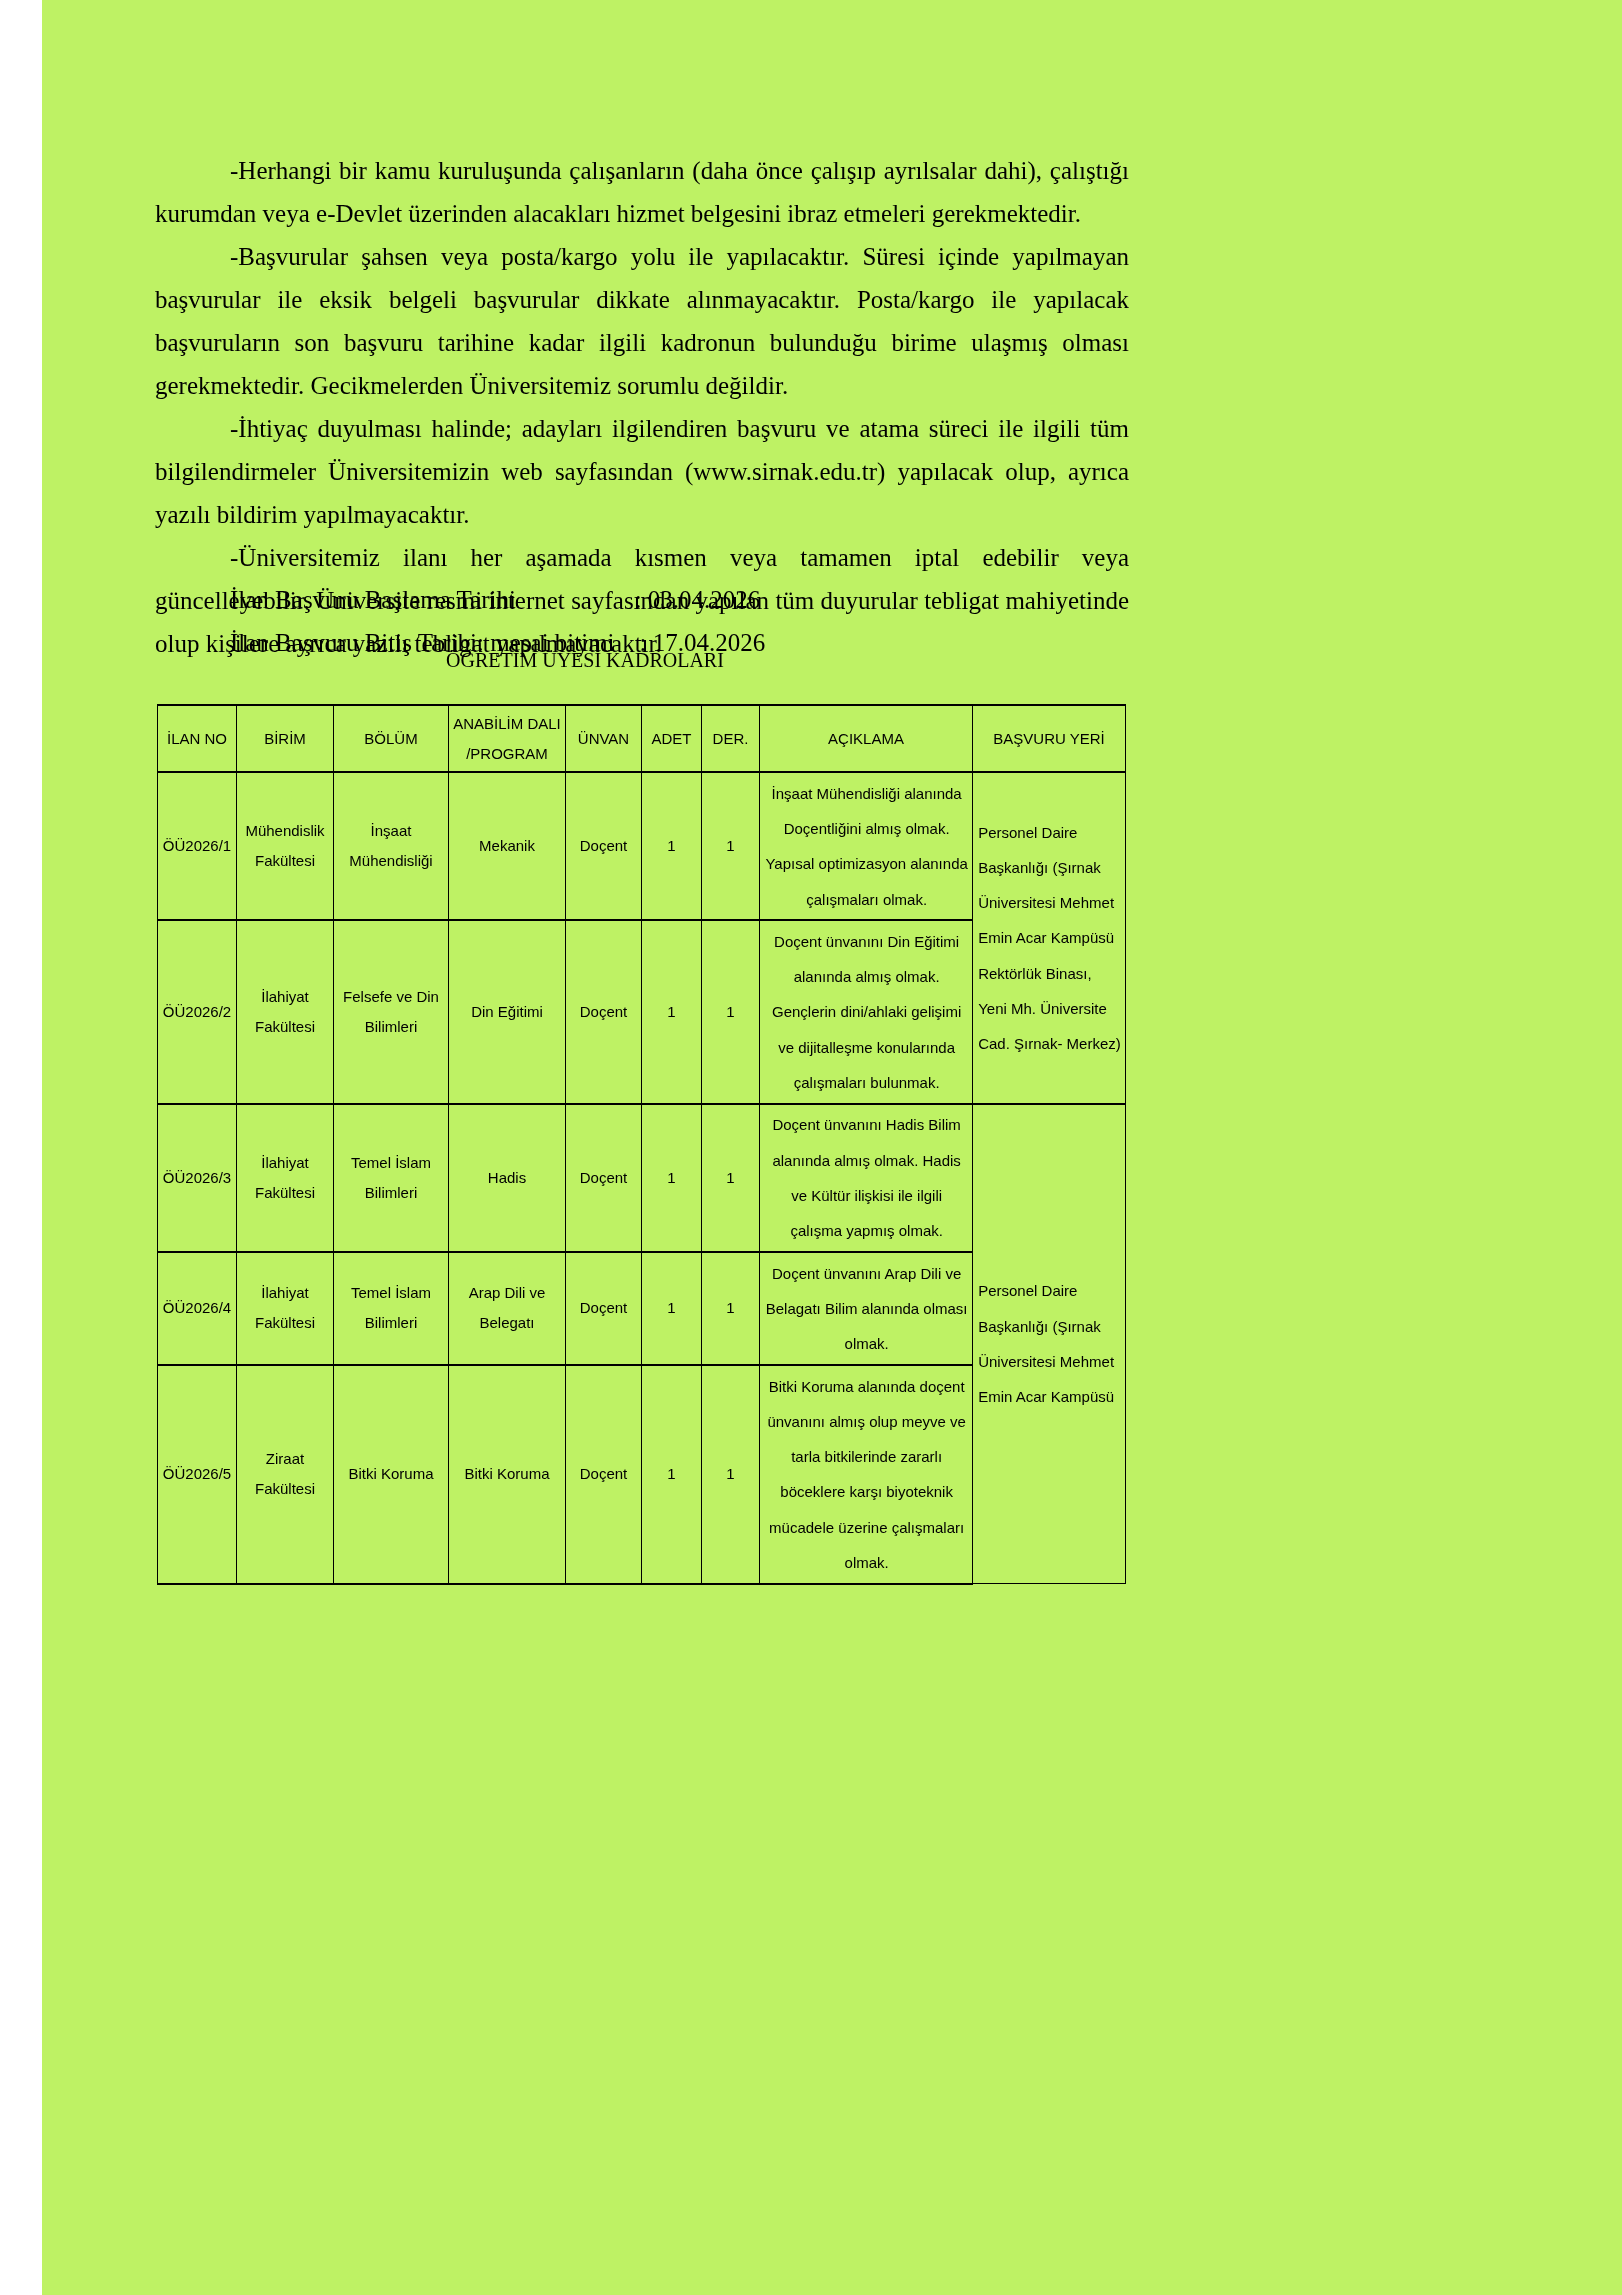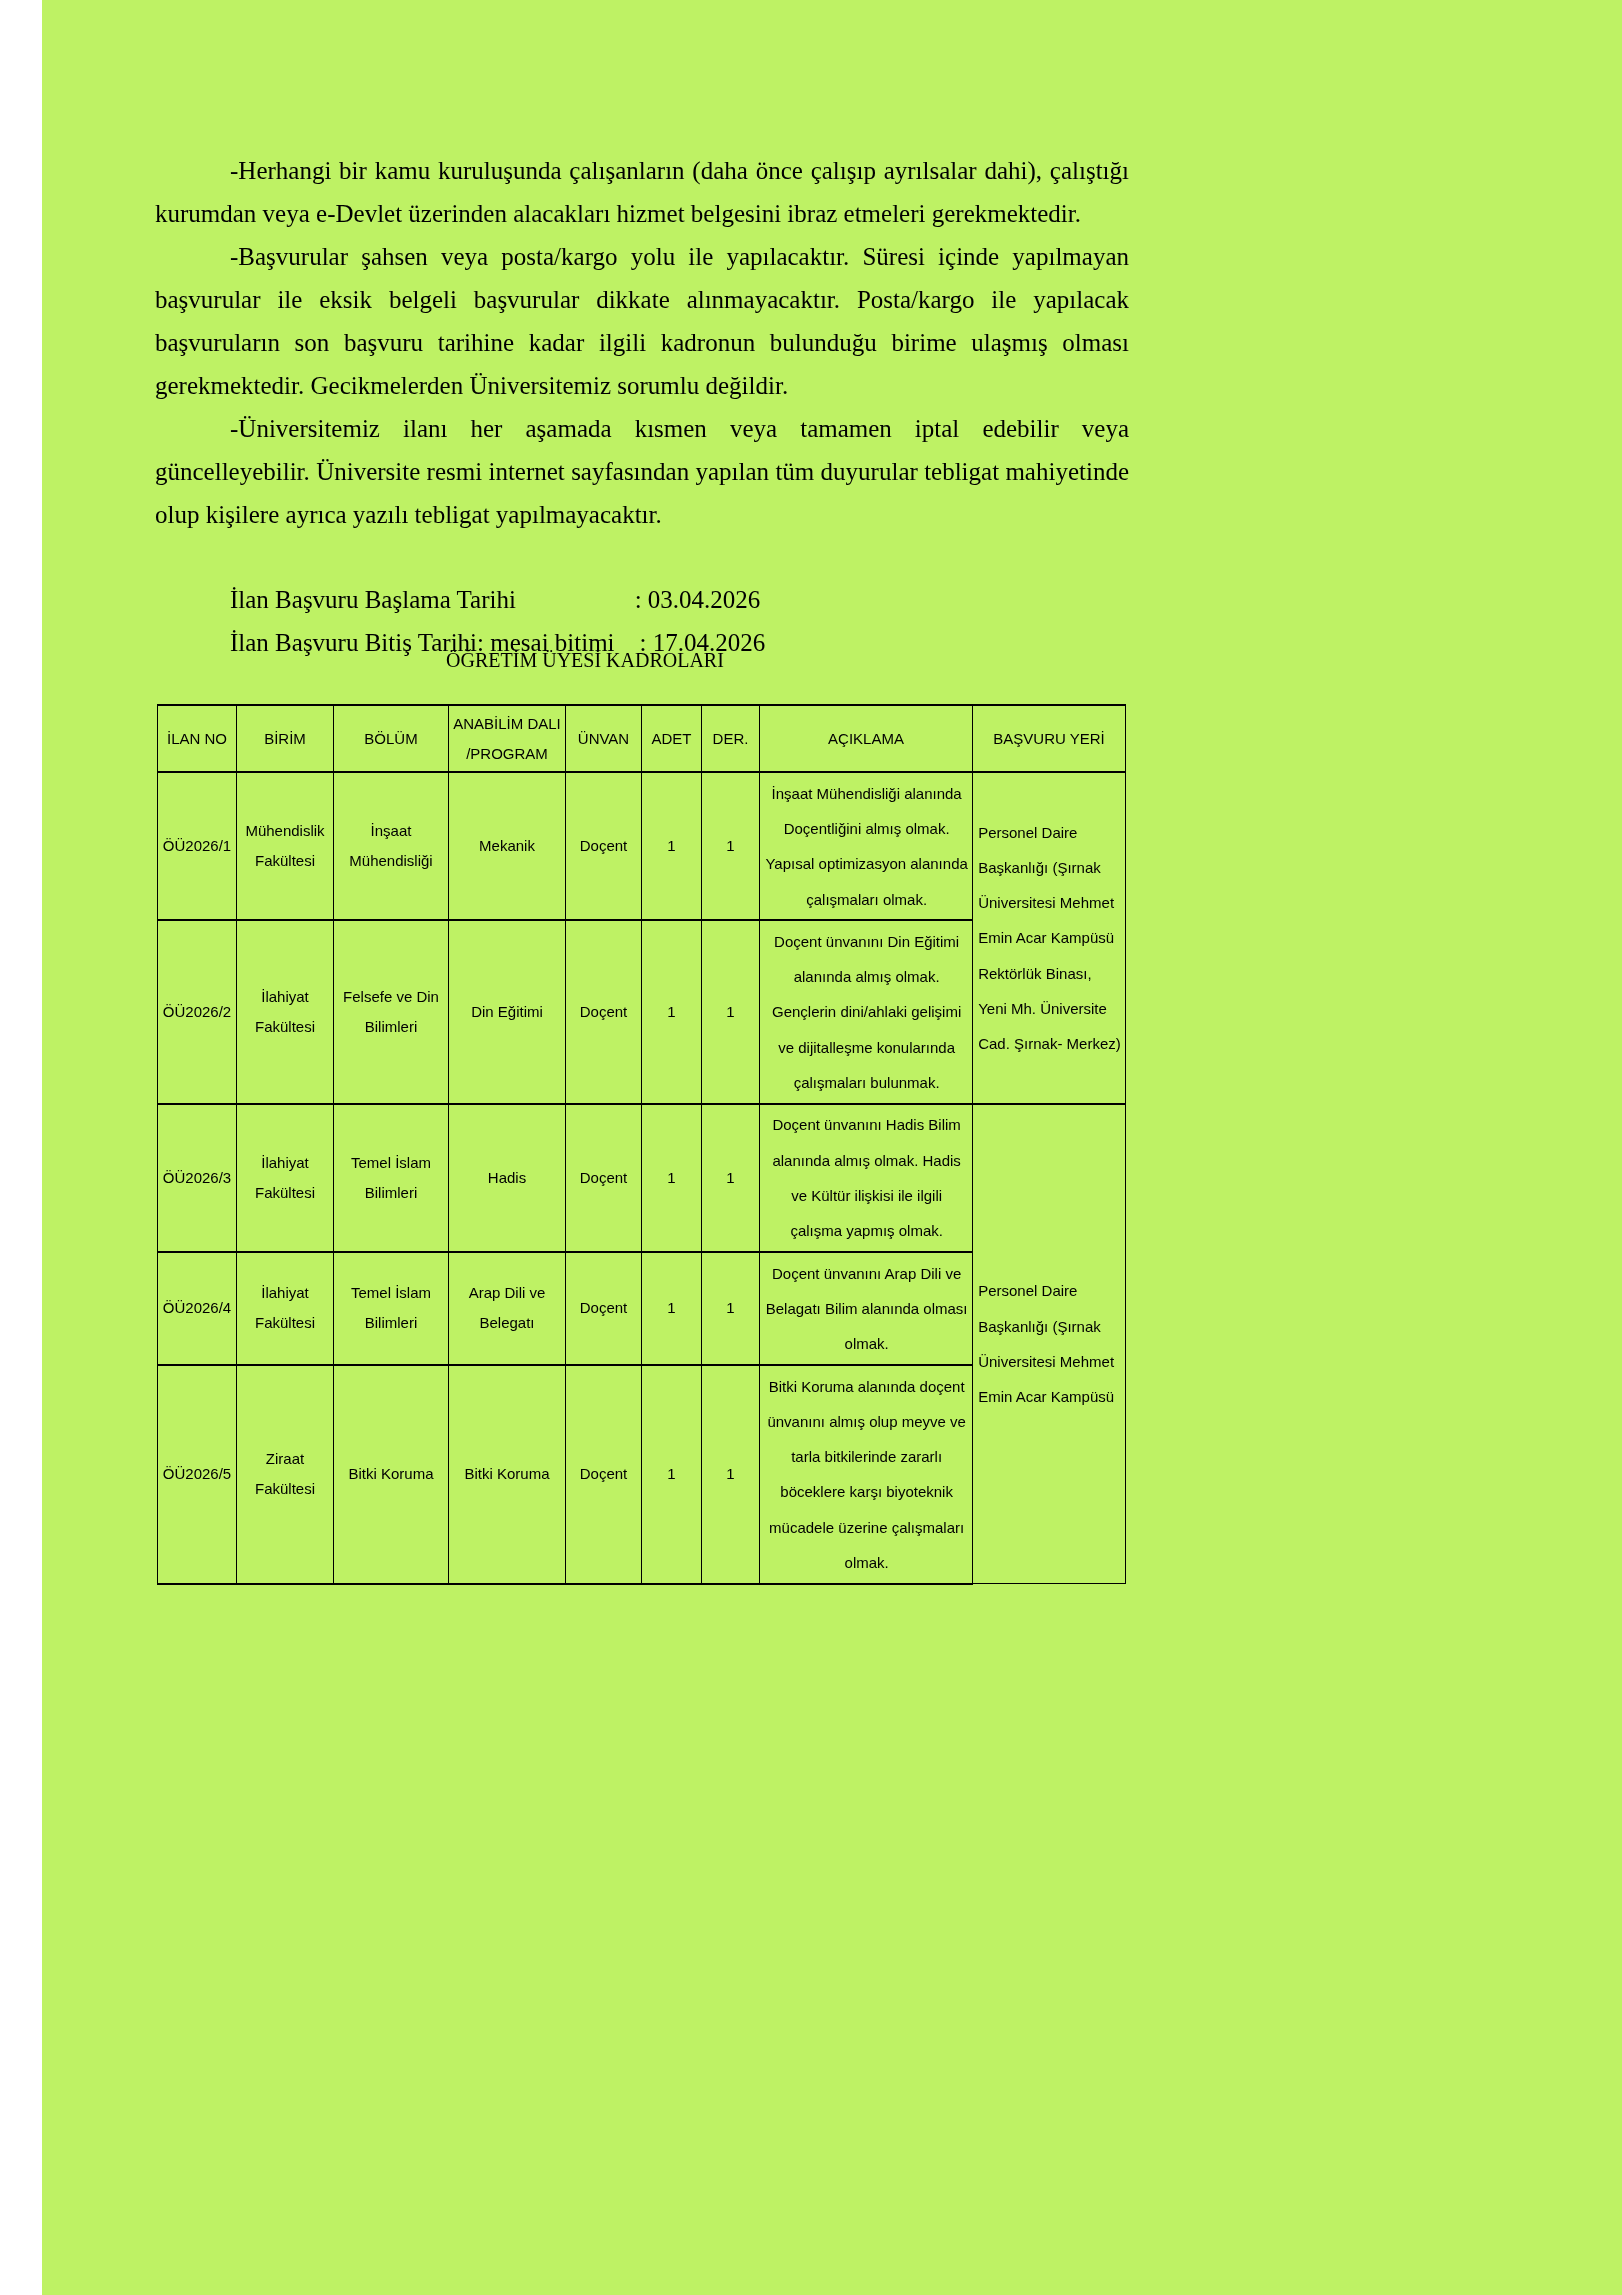--- a/index.html
+++ b/index.html
@@ -120,20 +120,21 @@
   .th-two { line-height: 1.5; }
 </style>
 </head>
 <body>
 
 <div class="page">
 
   <div class="body-text">
     <p class="para">-Herhangi bir kamu kuruluşunda çalışanların (daha önce çalışıp ayrılsalar dahi), çalıştığı kurumdan veya e-Devlet üzerinden alacakları hizmet belgesini ibraz etmeleri gerekmektedir.</p>
     <p class="para">-Başvurular şahsen veya posta/kargo yolu ile yapılacaktır. Süresi içinde yapılmayan başvurular ile eksik belgeli başvurular dikkate alınmayacaktır. Posta/kargo ile yapılacak başvuruların son başvuru tarihine kadar ilgili kadronun bulunduğu birime ulaşmış olması gerekmektedir. Gecikmelerden Üniversitemiz sorumlu değildir.</p>
+    <p class="para">-İhtiyaç duyulması halinde; adayları ilgilendiren başvuru ve atama süreci ile ilgili tüm bilgilendirmeler Üniversitemizin web sayfasından (www.sirnak.edu.tr) yapılacak olup, ayrıca yazılı bildirim yapılmayacaktır.</p>
     <p class="para">-Üniversitemiz ilanı her aşamada kısmen veya tamamen iptal edebilir veya güncelleyebilir. Üniversite resmi internet sayfasından yapılan tüm duyurular tebligat mahiyetinde olup kişilere ayrıca yazılı tebligat yapılmayacaktır.</p>
   </div>
 
   <div class="date-block">
     <span class="date-line">İlan Başvuru Başlama Tarihi                   : 03.04.2026</span>
     <span class="date-line">İlan Başvuru Bitiş Tarihi: mesai bitimi    : 17.04.2026</span>
   </div>
 
   <div class="doc-title">ÖĞRETİM ÜYESİ KADROLARI</div>
 

